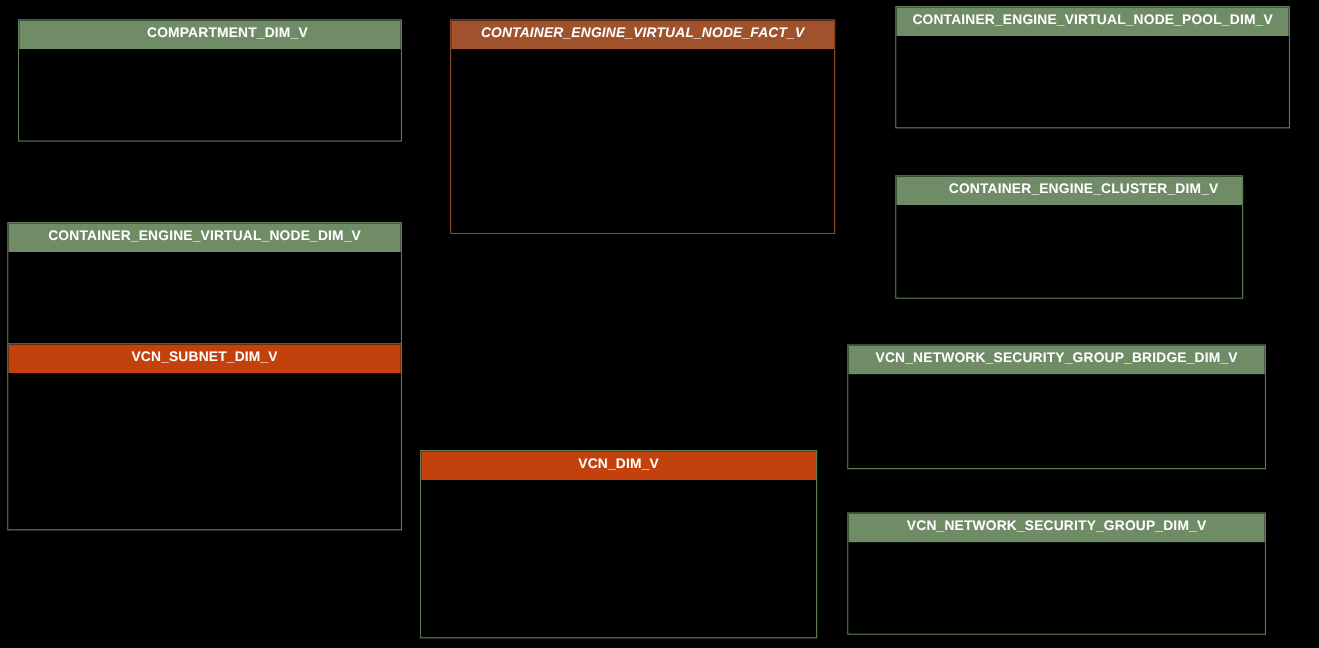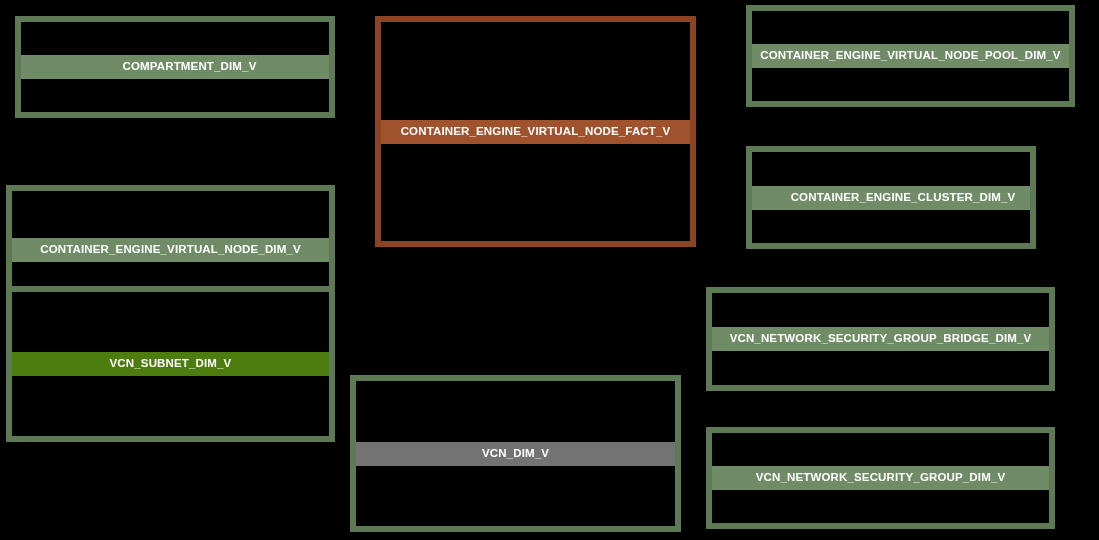--- a/index.html
+++ b/index.html
@@ -16,23 +16,23 @@
   #canvas {
     position: relative;
     width: 1099px;
     height: 540px;
     background: #000000;
   }
   .entity-box {
     position: absolute;
     box-sizing: border-box;
     background: #000000;
-    border: 6px solid #86efac;
+    border: 1px solid #86efac;
     display: flex;
-    flex-direction: row;
+    flex-direction: column;
     overflow: hidden;
     align-items: center;
   }
   .entity-box.fact {
     border-color: #8c4524;
   }
   .entity-header {
     box-sizing: border-box;
     width: 100%;
     background: #6f8c66;
@@ -67,21 +67,21 @@
 </head>
 <body>
 
 <div id="canvas" style="background: rgb(0, 0, 0);">
     <div class="entity-box" style="left: 15px; top: 16px; width: 320px; height: 102px; border-color: rgb(93, 122, 84);">
       <div class="entity-header" style="height: 24px; background: rgb(111, 140, 102); color: rgb(255, 255, 255); padding-left: 29px;">COMPARTMENT_DIM_V</div>
       <div class="entity-body">
         <ul class="column-list"></ul>
       </div>
     </div>
-    <div class="entity-box fact" style="left: 375px; top: 16px; width: 321px; height: 231px; border-color: rgb(140, 69, 36);">
+    <div class="entity-box fact" style="left: 375px; top: 16px; width: 321px; height: 179px; border-color: rgb(140, 69, 36); font-style: italic;">
       <div class="entity-header" style="height: 24px; background: rgb(160, 82, 45); color: rgb(255, 255, 255);">CONTAINER_ENGINE_VIRTUAL_NODE_FACT_V</div>
       <div class="entity-body">
         <ul class="column-list"></ul>
       </div>
     </div>
     <div class="entity-box" style="left: 746px; top: 5px; width: 329px; height: 102px; border-color: rgb(93, 122, 84);">
       <div class="entity-header" style="height: 24px; background: rgb(111, 140, 102); color: rgb(255, 255, 255);">CONTAINER_ENGINE_VIRTUAL_NODE_POOL_DIM_V</div>
       <div class="entity-body">
         <ul class="column-list"></ul>
       </div>
@@ -92,33 +92,33 @@
         <ul class="column-list"></ul>
       </div>
     </div>
     <div class="entity-box" style="left: 746px; top: 146px; width: 290px; height: 103px; border-color: rgb(93, 122, 84);">
       <div class="entity-header" style="height: 24px; background: rgb(111, 140, 102); color: rgb(255, 255, 255); padding-left: 24px;">CONTAINER_ENGINE_CLUSTER_DIM_V</div>
       <div class="entity-body">
         <ul class="column-list"></ul>
       </div>
     </div>
     <div class="entity-box" style="left: 6px; top: 286px; width: 329px; height: 156px; border-color: rgb(93, 122, 84);">
-      <div class="entity-header" style="height: 24px; background: #4d7c0f; color: rgb(255, 255, 255);">VCN_SUBNET_DIM_V</div>
+      <div class="entity-header" style="height: 24px; background: #c2410c; color: rgb(255, 255, 255);">VCN_SUBNET_DIM_V</div>
       <div class="entity-body">
         <ul class="column-list"></ul>
       </div>
     </div>
     <div class="entity-box" style="left: 706px; top: 287px; width: 349px; height: 104px; border-color: rgb(93, 122, 84);">
       <div class="entity-header" style="height: 24px; background: rgb(111, 140, 102); color: rgb(255, 255, 255);">VCN_NETWORK_SECURITY_GROUP_BRIDGE_DIM_V</div>
       <div class="entity-body">
         <ul class="column-list"></ul>
       </div>
     </div>
     <div class="entity-box" style="left: 350px; top: 375px; width: 331px; height: 157px; border-color: rgb(93, 122, 84);">
-      <div class="entity-header" style="height: 24px; background: #737373; color: rgb(255, 255, 255);">VCN_DIM_V</div>
+      <div class="entity-header" style="height: 24px; background: #c2410c; color: rgb(255, 255, 255);">VCN_DIM_V</div>
       <div class="entity-body">
         <ul class="column-list"></ul>
       </div>
     </div>
     <div class="entity-box" style="left: 706px; top: 427px; width: 349px; height: 102px; border-color: rgb(93, 122, 84);">
       <div class="entity-header" style="height: 24px; background: rgb(111, 140, 102); color: rgb(255, 255, 255);">VCN_NETWORK_SECURITY_GROUP_DIM_V</div>
       <div class="entity-body">
         <ul class="column-list"></ul>
       </div>
     </div>

